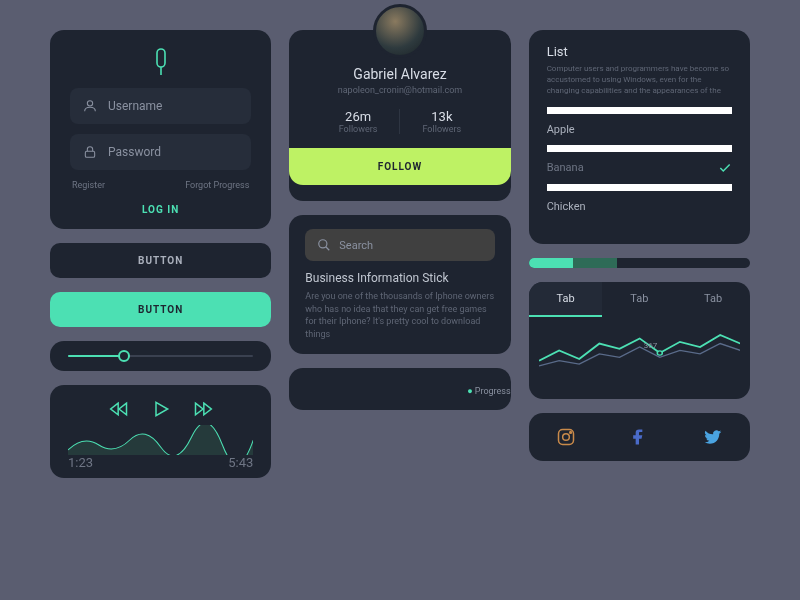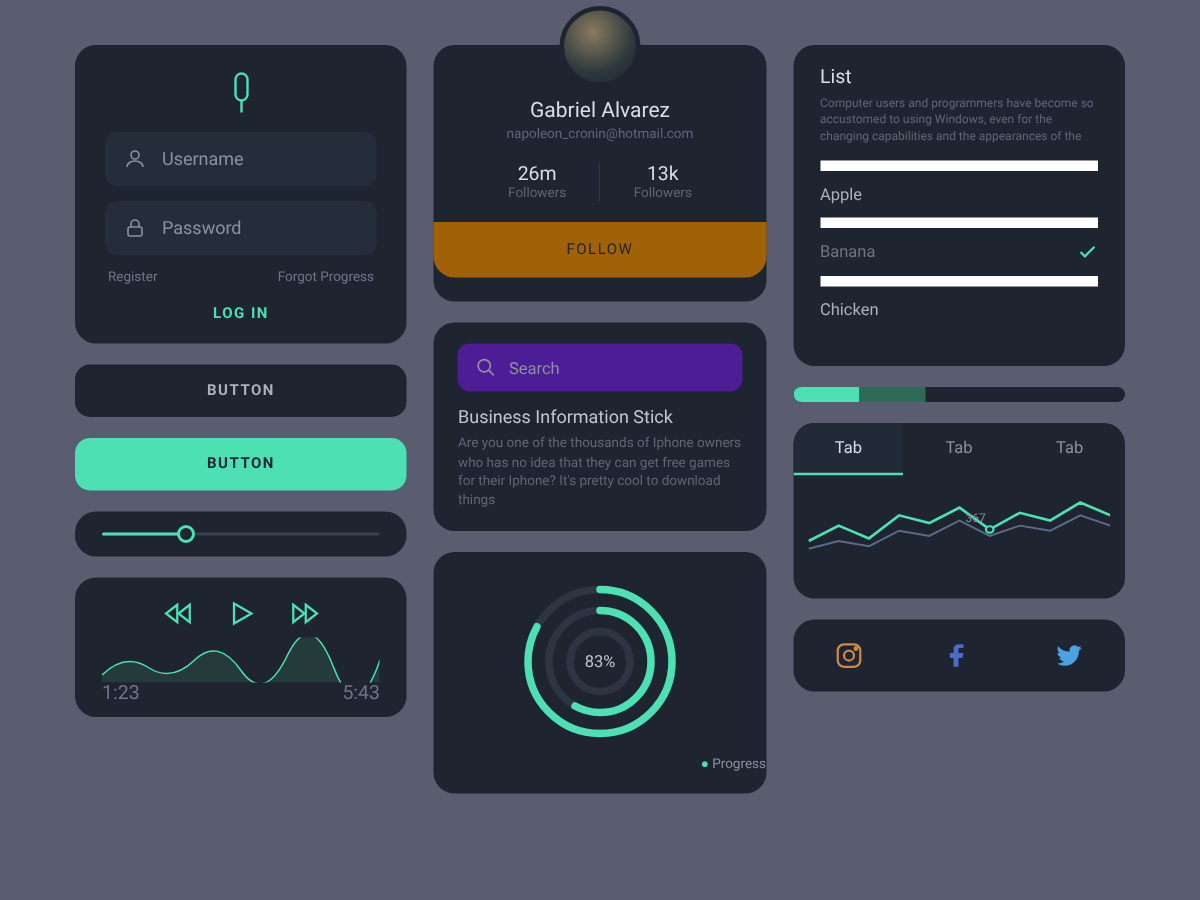--- a/index.html
+++ b/index.html
@@ -67,24 +67,24 @@
     background: radial-gradient(circle at 40% 30%, #8a7a5f 0%, #2e3a3e 60%, #1a2226 100%);
     border: 3px solid #1e2430;
   }
   .profile-name { color: #d8dde6; font-size: 14px; margin-bottom: 3px; }
   .profile-email { color: #5f6675; font-size: 9px; margin-bottom: 14px; }
   .stats { display: flex; justify-content: center; gap: 0; margin-bottom: 14px; }
   .stat { padding: 0 22px; }
   .stat + .stat { border-left: 1px solid #2e3542; }
   .stat-num { color: #d8dde6; font-size: 13px; }
   .stat-lbl { color: #5f6675; font-size: 9px; }
-  .follow-btn { background: #a16207; color: #1e2430; font-size: 10px; font-weight: 400; letter-spacing: 1px; padding: 13px 0; border-radius: 0 0 14px 14px; }
+  .follow-btn { background: #bef264; color: #1e2430; font-size: 10px; font-weight: 700; letter-spacing: 1px; padding: 13px 0; border-radius: 0 0 14px 14px; }
   
   .search-card { padding: 14px 16px; }
-  .search-box { background: #4c1d95; border-radius: 8px; padding: 9px 12px; display: flex; align-items: center; gap: 8px; margin-bottom: 10px; }
+  .search-box { background: #404040; border-radius: 8px; padding: 9px 12px; display: flex; align-items: center; gap: 8px; margin-bottom: 10px; }
   .search-box svg { width: 14px; height: 14px; stroke: #8a91a0; fill: none; stroke-width: 2; }
   .search-box span { font-size: 11px; color: #8a91a0; }
   .info-title { color: #c0c6d0; font-size: 12px; margin-bottom: 5px; }
   .info-body { color: #5f6675; font-size: 9px; line-height: 1.4; }
   
   .progress-card { padding: 18px 0 14px; text-align: center; }
   .radial { position: relative; width: 110px; height: 110px; margin: 0 auto 8px; }
   .radial svg { transform: rotate(-90deg); }
   .radial-text { position: absolute; top: 50%; left: 50%; transform: translate(-50%,-50%); font-size: 11px; color: #c0c6d0; }
   .progress-lbl { font-size: 9px; color: #8a91a0; text-align: right; }
@@ -206,30 +206,20 @@
           <circle cx="10" cy="10" r="7"></circle>
           <line x1="15" y1="15" x2="21" y2="21"></line>
         </svg>
       <span>Search</span>
     </div>
     <div class="info-title">Business Information Stick</div>
     <div class="info-body">Are you one of the thousands of Iphone owners who has no idea that they can get free games for their Iphone? It's pretty cool to download things</div>
   </div>
 
   <div class="card progress-card">
-    <div class="radial">
-      <svg width="110" height="110" viewBox="0 0 110 110">
-        <circle cx="55" cy="55" r="48" fill="none" stroke="#2e3542" stroke-width="5"></circle>
-        <circle cx="55" cy="55" r="48" fill="none" stroke="#4ce0b3" stroke-width="5" stroke-dasharray="301" stroke-dashoffset="51" stroke-linecap="round"></circle>
-        <circle cx="55" cy="55" r="34" fill="none" stroke="#2e3542" stroke-width="5"></circle>
-        <circle cx="55" cy="55" r="34" fill="none" stroke="#4ce0b3" stroke-width="5" stroke-dasharray="214" stroke-dashoffset="90" stroke-linecap="round"></circle>
-        <circle cx="55" cy="55" r="20" fill="none" stroke="#2e3542" stroke-width="5"></circle>
-      </svg>
-      <div class="radial-text">83%</div>
-    </div>
     <div class="progress-lbl">Progress</div>
   </div>
 </div>
 
 <div class="col">
   <div class="card list-card">
     <div class="list-title">List</div>
     <div class="list-desc">Computer users and programmers have become so accustomed to using Windows, even for the changing capabilities and the appearances of the</div>
     <div class="list-item">
         <span>Apple</span>

